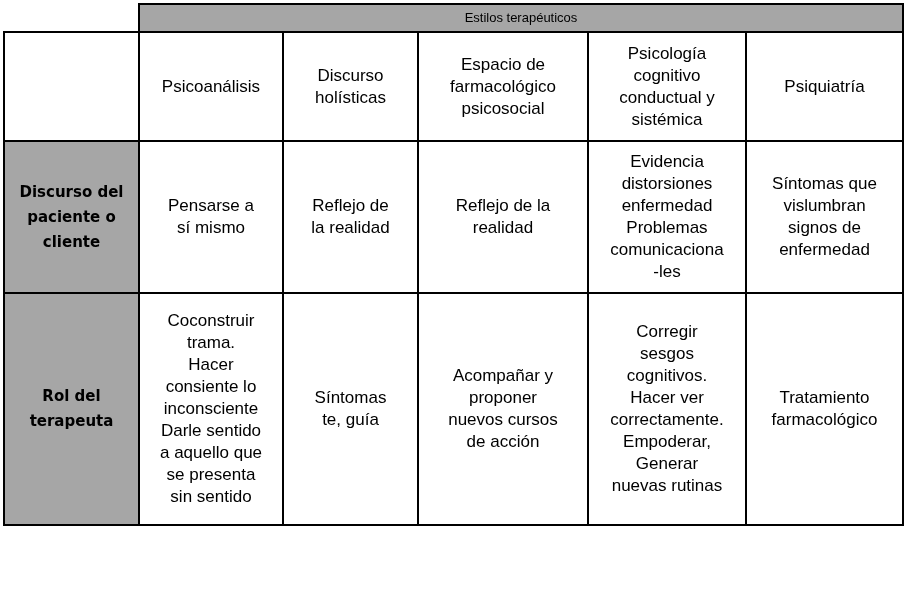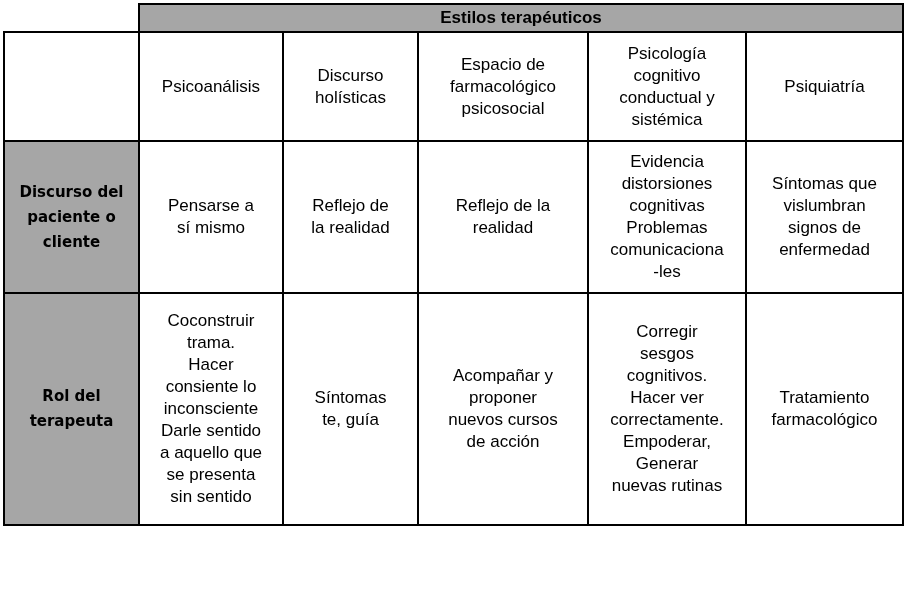--- a/index.html
+++ b/index.html
@@ -12,21 +12,21 @@
   #tbl td {
     border:2px solid #000;
     text-align:center; vertical-align:middle;
     white-space:pre-line; overflow:hidden;
     padding:2px 5px;
     font-size:17px; line-height:22px;
     background:#ffffff;
   }
   #tbl td.blank { border:none; background:transparent; }
   #tbl td.toph {
-    background:#a6a6a6; font-weight:bold; font-size:17px;margin-top:16px;
+    background:#a6a6a6; font-weight:normal; font-size:13px;margin-top:16px;
   }
   #tbl td.rowh {
     background:#a6a6a6; font-weight:bold;
     font-family:"DejaVu Sans", sans-serif;
     font-size:15px; line-height:25px;
     padding:2px 3px;
   }
   #tbl tr.r-bottom td { border-bottom-width:3px; }
   #tbl tr.r1 { height:28px; }
   #tbl tr.r2 { height:109px; }
@@ -70,21 +70,21 @@
 paciente o
 cliente</td>
       <td>Pensarse a
 sí mismo</td>
       <td>Reflejo de
 la realidad</td>
       <td>Reflejo de la
 realidad</td>
       <td>Evidencia
 distorsiones
-cognitivas
+enfermedad
 Problemas
 comunicaciona
 -les</td>
       <td>Síntomas que
 vislumbran
 signos de
 enfermedad</td>
     </tr>
     <tr class="r4">
       <td class="rowh">Rol del

